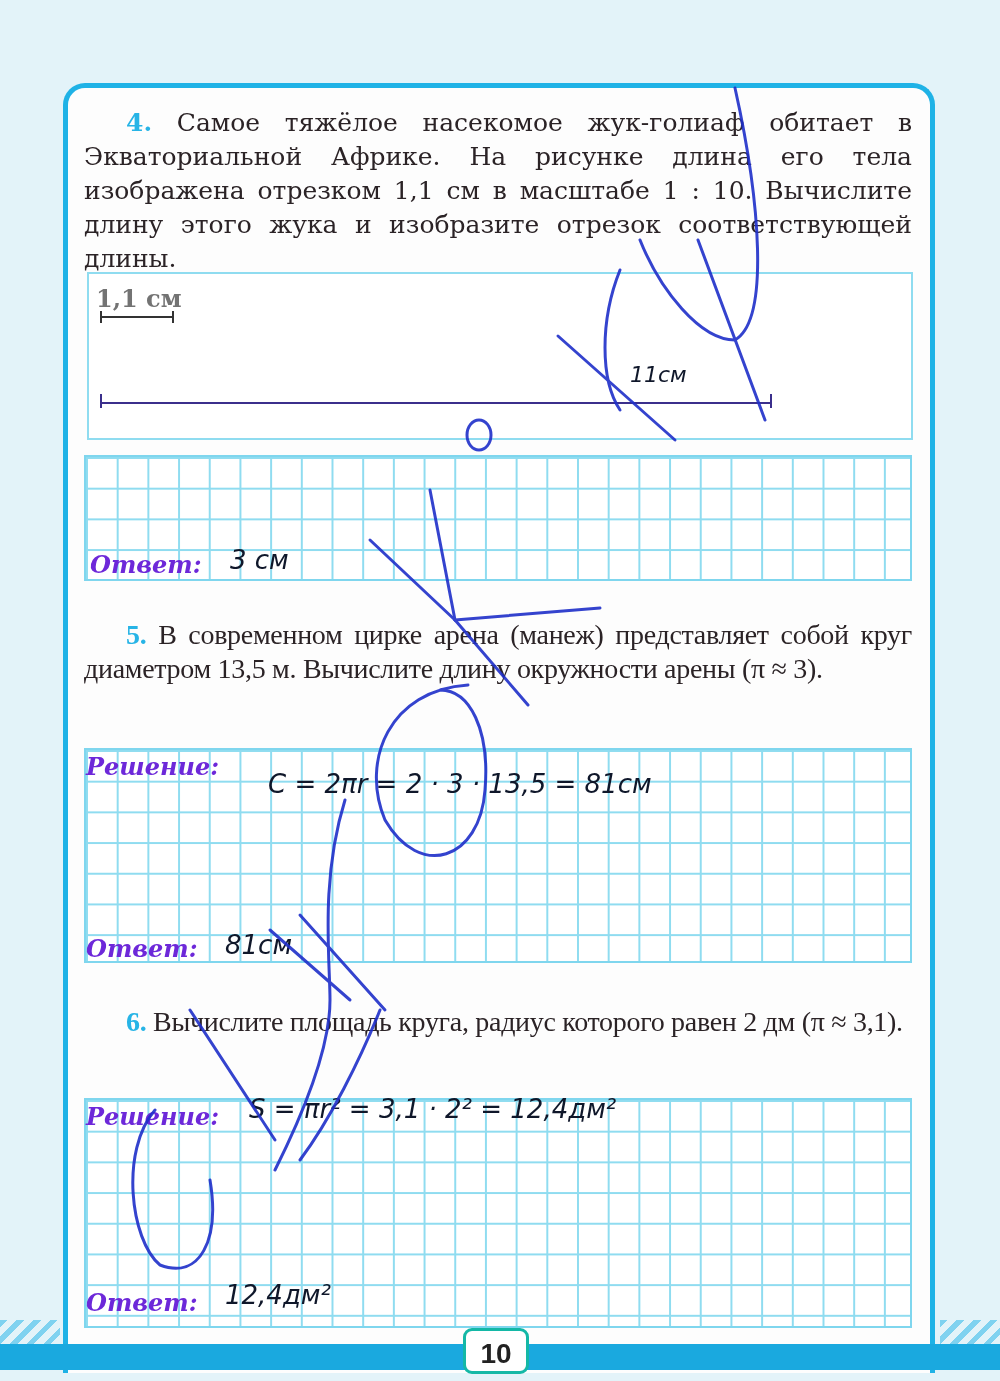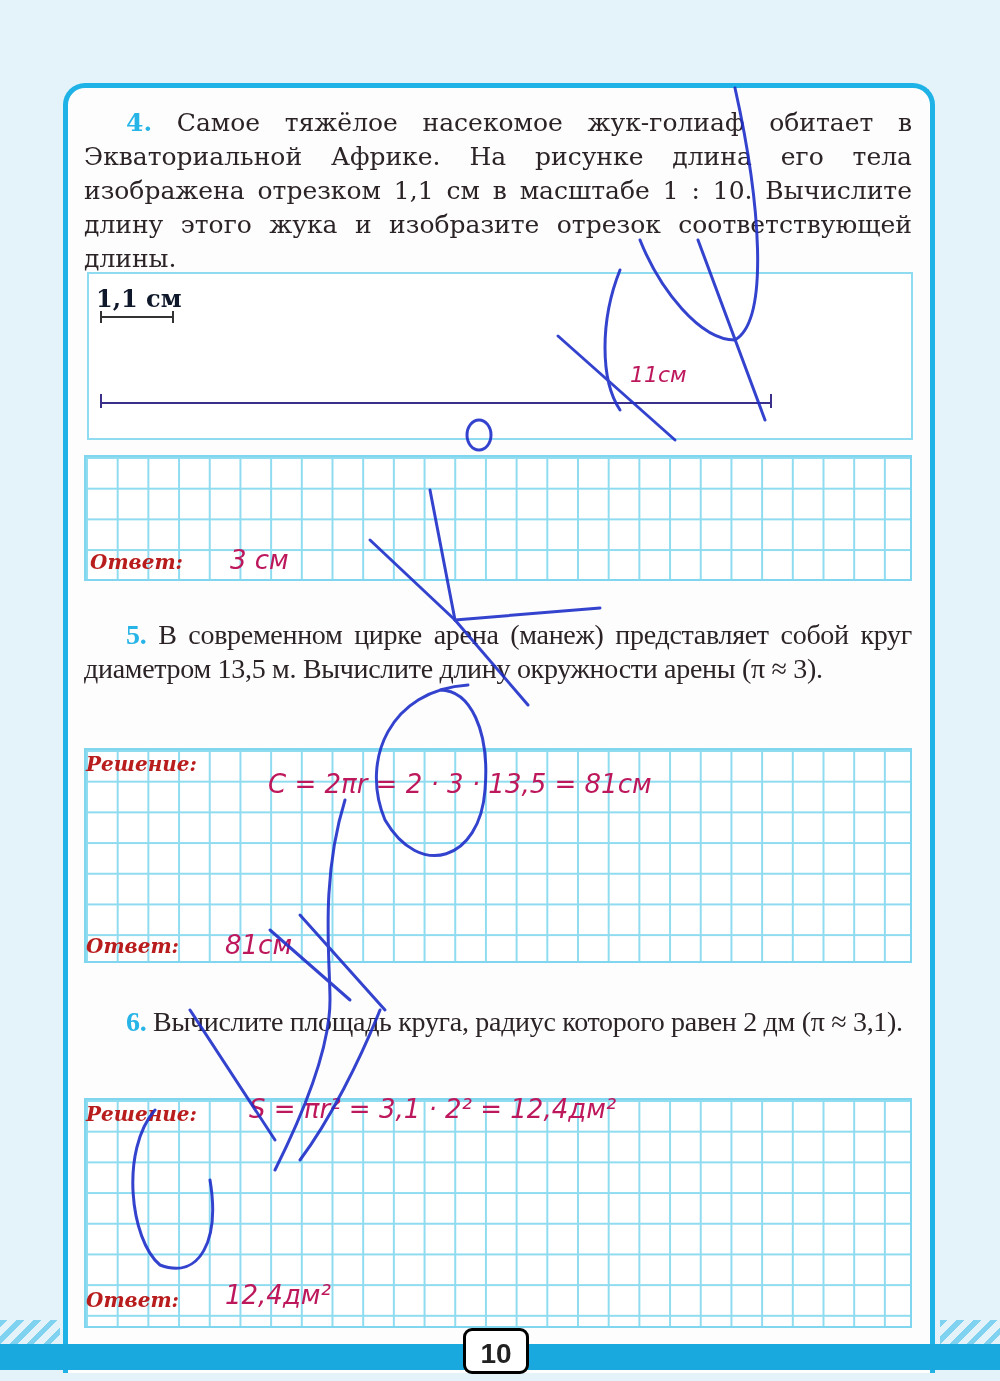--- a/index.html
+++ b/index.html
@@ -1,30 +1,30 @@
 <!DOCTYPE html>
 <html><head>
 <meta charset="utf-8">
 <style>
   html,body{margin:0;padding:0;}
   body{width:1000px;height:1381px;position:relative;overflow:hidden;background:#e3f3f9;font-family:"DejaVu Serif",serif;}
   .frame{position:absolute;left:63px;top:83px;width:872px;height:1290px;background:#fdfdfd;border:5px solid #1fb2e6;border-bottom:none;border-radius:22px 22px 0 0;box-sizing:border-box;}
   .stripe{position:absolute;left:0;top:1344px;width:1000px;height:26px;background:#1aa9df;}
   .hatch{position:absolute;top:1320px;height:26px;width:60px;background:repeating-linear-gradient(135deg,#7fd2f0 0 5px,transparent 5px 12px);}
-  .page-num{position:absolute;left:463px;top:1328px;width:66px;height:46px;background:#fff;border:3px solid #000000;border-radius:9px;text-align:center;font:bold 28px "Liberation Sans",sans-serif;line-height:46px;color:#222;box-sizing:border-box;}
+  .page-num{position:absolute;left:463px;top:1328px;width:66px;height:46px;background:#fff;border:3px solid #14b8a6;border-radius:9px;text-align:center;font:bold 28px "Liberation Sans",sans-serif;line-height:46px;color:#222;box-sizing:border-box;}
   .task{position:absolute;left:84px;width:828px;font-size:25px;line-height:34px;color:#2b2326;text-align:justify;}
   .task .num{color:#27b4e6;font-weight:bold;}
   .task.condensed{font-family:"Liberation Serif",serif;font-size:28px;letter-spacing:-0.3px;}
   .grid{position:absolute;left:84px;width:828px;border:2px solid #7fd6ee;box-sizing:border-box;
     background-image:linear-gradient(to right,#8fdcf0 1.5px,transparent 1.5px),linear-gradient(to bottom,#8fdcf0 1.5px,transparent 1.5px);
     background-size:30.7px 30.7px;background-color:#fff;}
   .box{position:absolute;left:87px;width:826px;border:2px solid #8fdcf0;box-sizing:border-box;background:#fff;}
-  .label{position:absolute;font-style:italic;font-weight:bold;font-size:20px;color:#b91c1c;background:transparent;}
-  .hand{position:absolute;font-family:"DejaVu Sans",sans-serif;font-style:italic;color:#be185d;font-size:26px;white-space:nowrap;}
-  .scale-label{position:absolute;left:96px;top:284px;font-weight:bold;font-size:24px;color:#0f172a;}
+  .label{position:absolute;font-style:italic;font-weight:bold;font-size:24px;color:#6d28d9;background:transparent;}
+  .hand{position:absolute;font-family:"DejaVu Sans",sans-serif;font-style:italic;color:#0f172a;font-size:26px;white-space:nowrap;}
+  .scale-label{position:absolute;left:96px;top:284px;font-weight:bold;font-size:24px;color:#737373;}
   .scale-bar{position:absolute;left:100px;top:316px;width:74px;height:2px;background:#333;}
   .scale-bar:before,.scale-bar:after{content:"";position:absolute;top:-5px;width:2px;height:12px;background:#333;}
   .scale-bar:before{left:0}.scale-bar:after{right:0}
   .drawn-line{position:absolute;left:100px;top:402px;width:672px;height:2px;background:#3b2f8c;}
   .drawn-line:before,.drawn-line:after{content:"";position:absolute;top:-8px;width:2px;height:14px;background:#3b2f8c;}
   .drawn-line:before{left:0}.drawn-line:after{right:0}
   svg.scribble{position:absolute;left:0;top:0;pointer-events:none;}
 </style>
 </head>
 <body>

